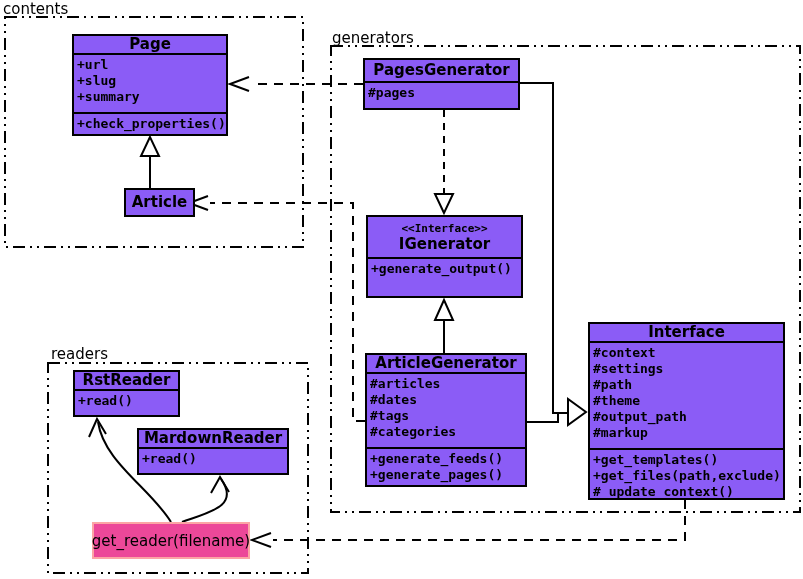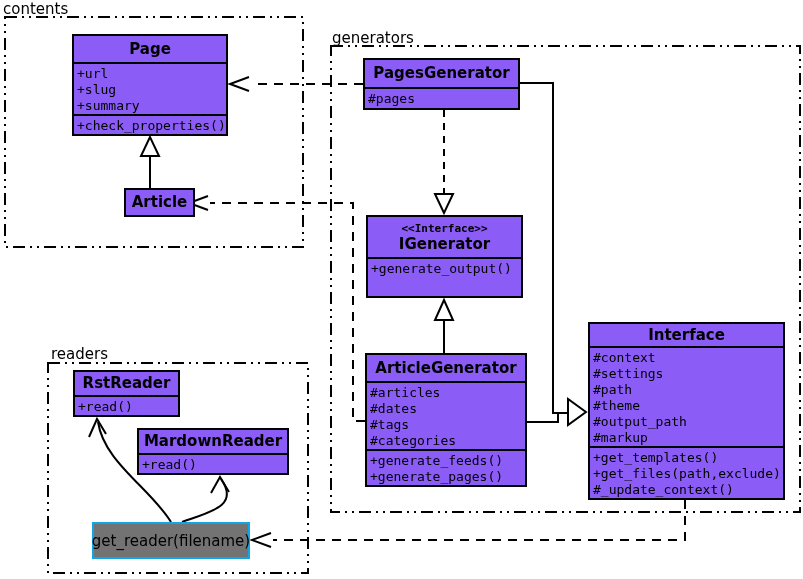--- a/index.html
+++ b/index.html
@@ -6,24 +6,24 @@
   #canvas{position:relative;width:803px;height:579px;background:#fff;overflow:hidden;
           font-family:"DejaVu Sans","Liberation Sans",sans-serif;color:#000;}
   #wires{position:absolute;left:0;top:0;width:803px;height:579px;}
   .pkg-label{position:absolute;font-size:15px;line-height:16px;color:#000000;}
   .uml{position:absolute;box-sizing:border-box;border:2px solid #000;background:#8b5cf6;
        display:flex;flex-direction:column;}
   .uml .title{display:flex;flex-direction:column;align-items:center;justify-content:center;
        font-weight:bold;font-size:15px;line-height:17px;}
   .uml .stereo{font-family:"DejaVu Sans Mono","Liberation Mono",monospace;
        font-weight:bold;font-size:11px;line-height:14px;}
-  .uml .sec{border-top:2px solid #000;padding:2px 3px 0 3px;flex:1 0 auto;}
+  .uml .sec{border-top:2px solid #000;padding:2px 3px 7px 3px;flex:1 0 auto;font-weight:bold;}
   .mem{font-family:"DejaVu Sans Mono","Liberation Mono",monospace;
        font-size:13px;line-height:16px;white-space:nowrap;}
-  .plainbox{position:absolute;box-sizing:border-box;border:2px solid #0ea5e9;background:#737373;
+  .plainbox{position:absolute;box-sizing:border-box;border:2px solid #fca5a5;background:#ec4899;
        display:flex;align-items:center;justify-content:center;font-size:15px;}
 </style>
 </head>
 <body>
 
 <div id="canvas">
 
   <svg id="wires" viewBox="0 0 803 579" xmlns="http://www.w3.org/2000/svg">
     <g fill="none" stroke="#000" stroke-width="2">
       

